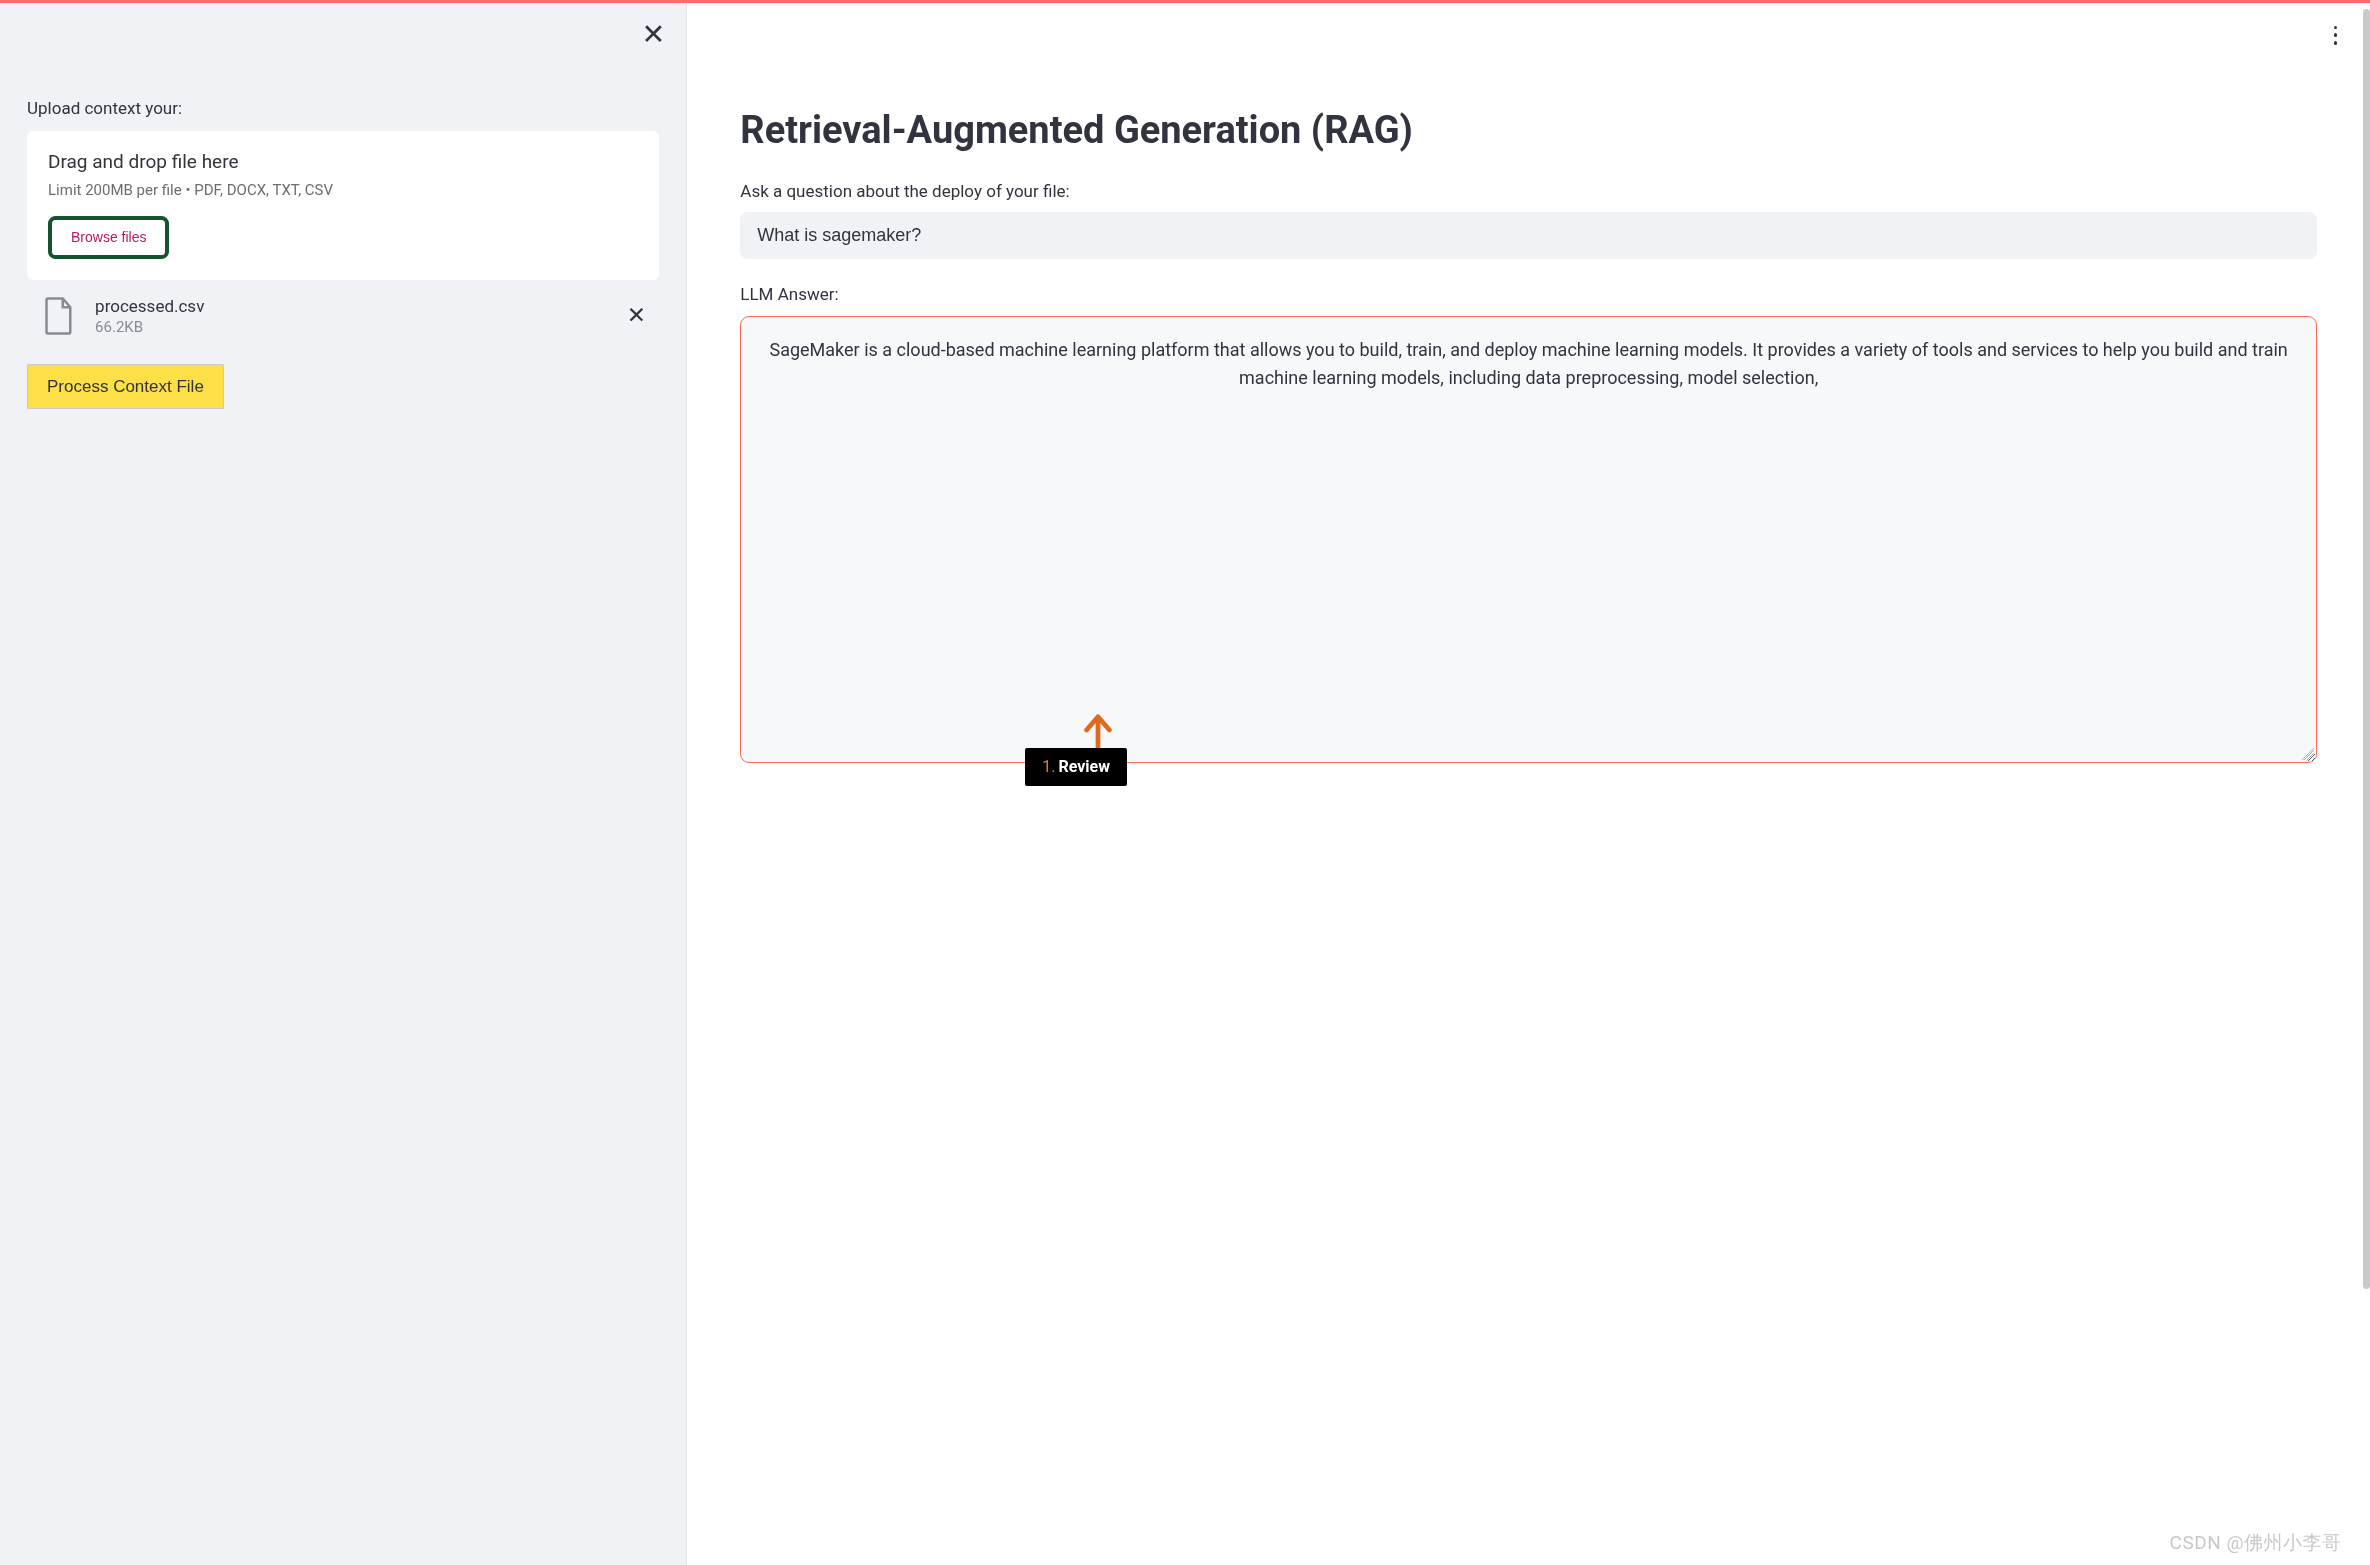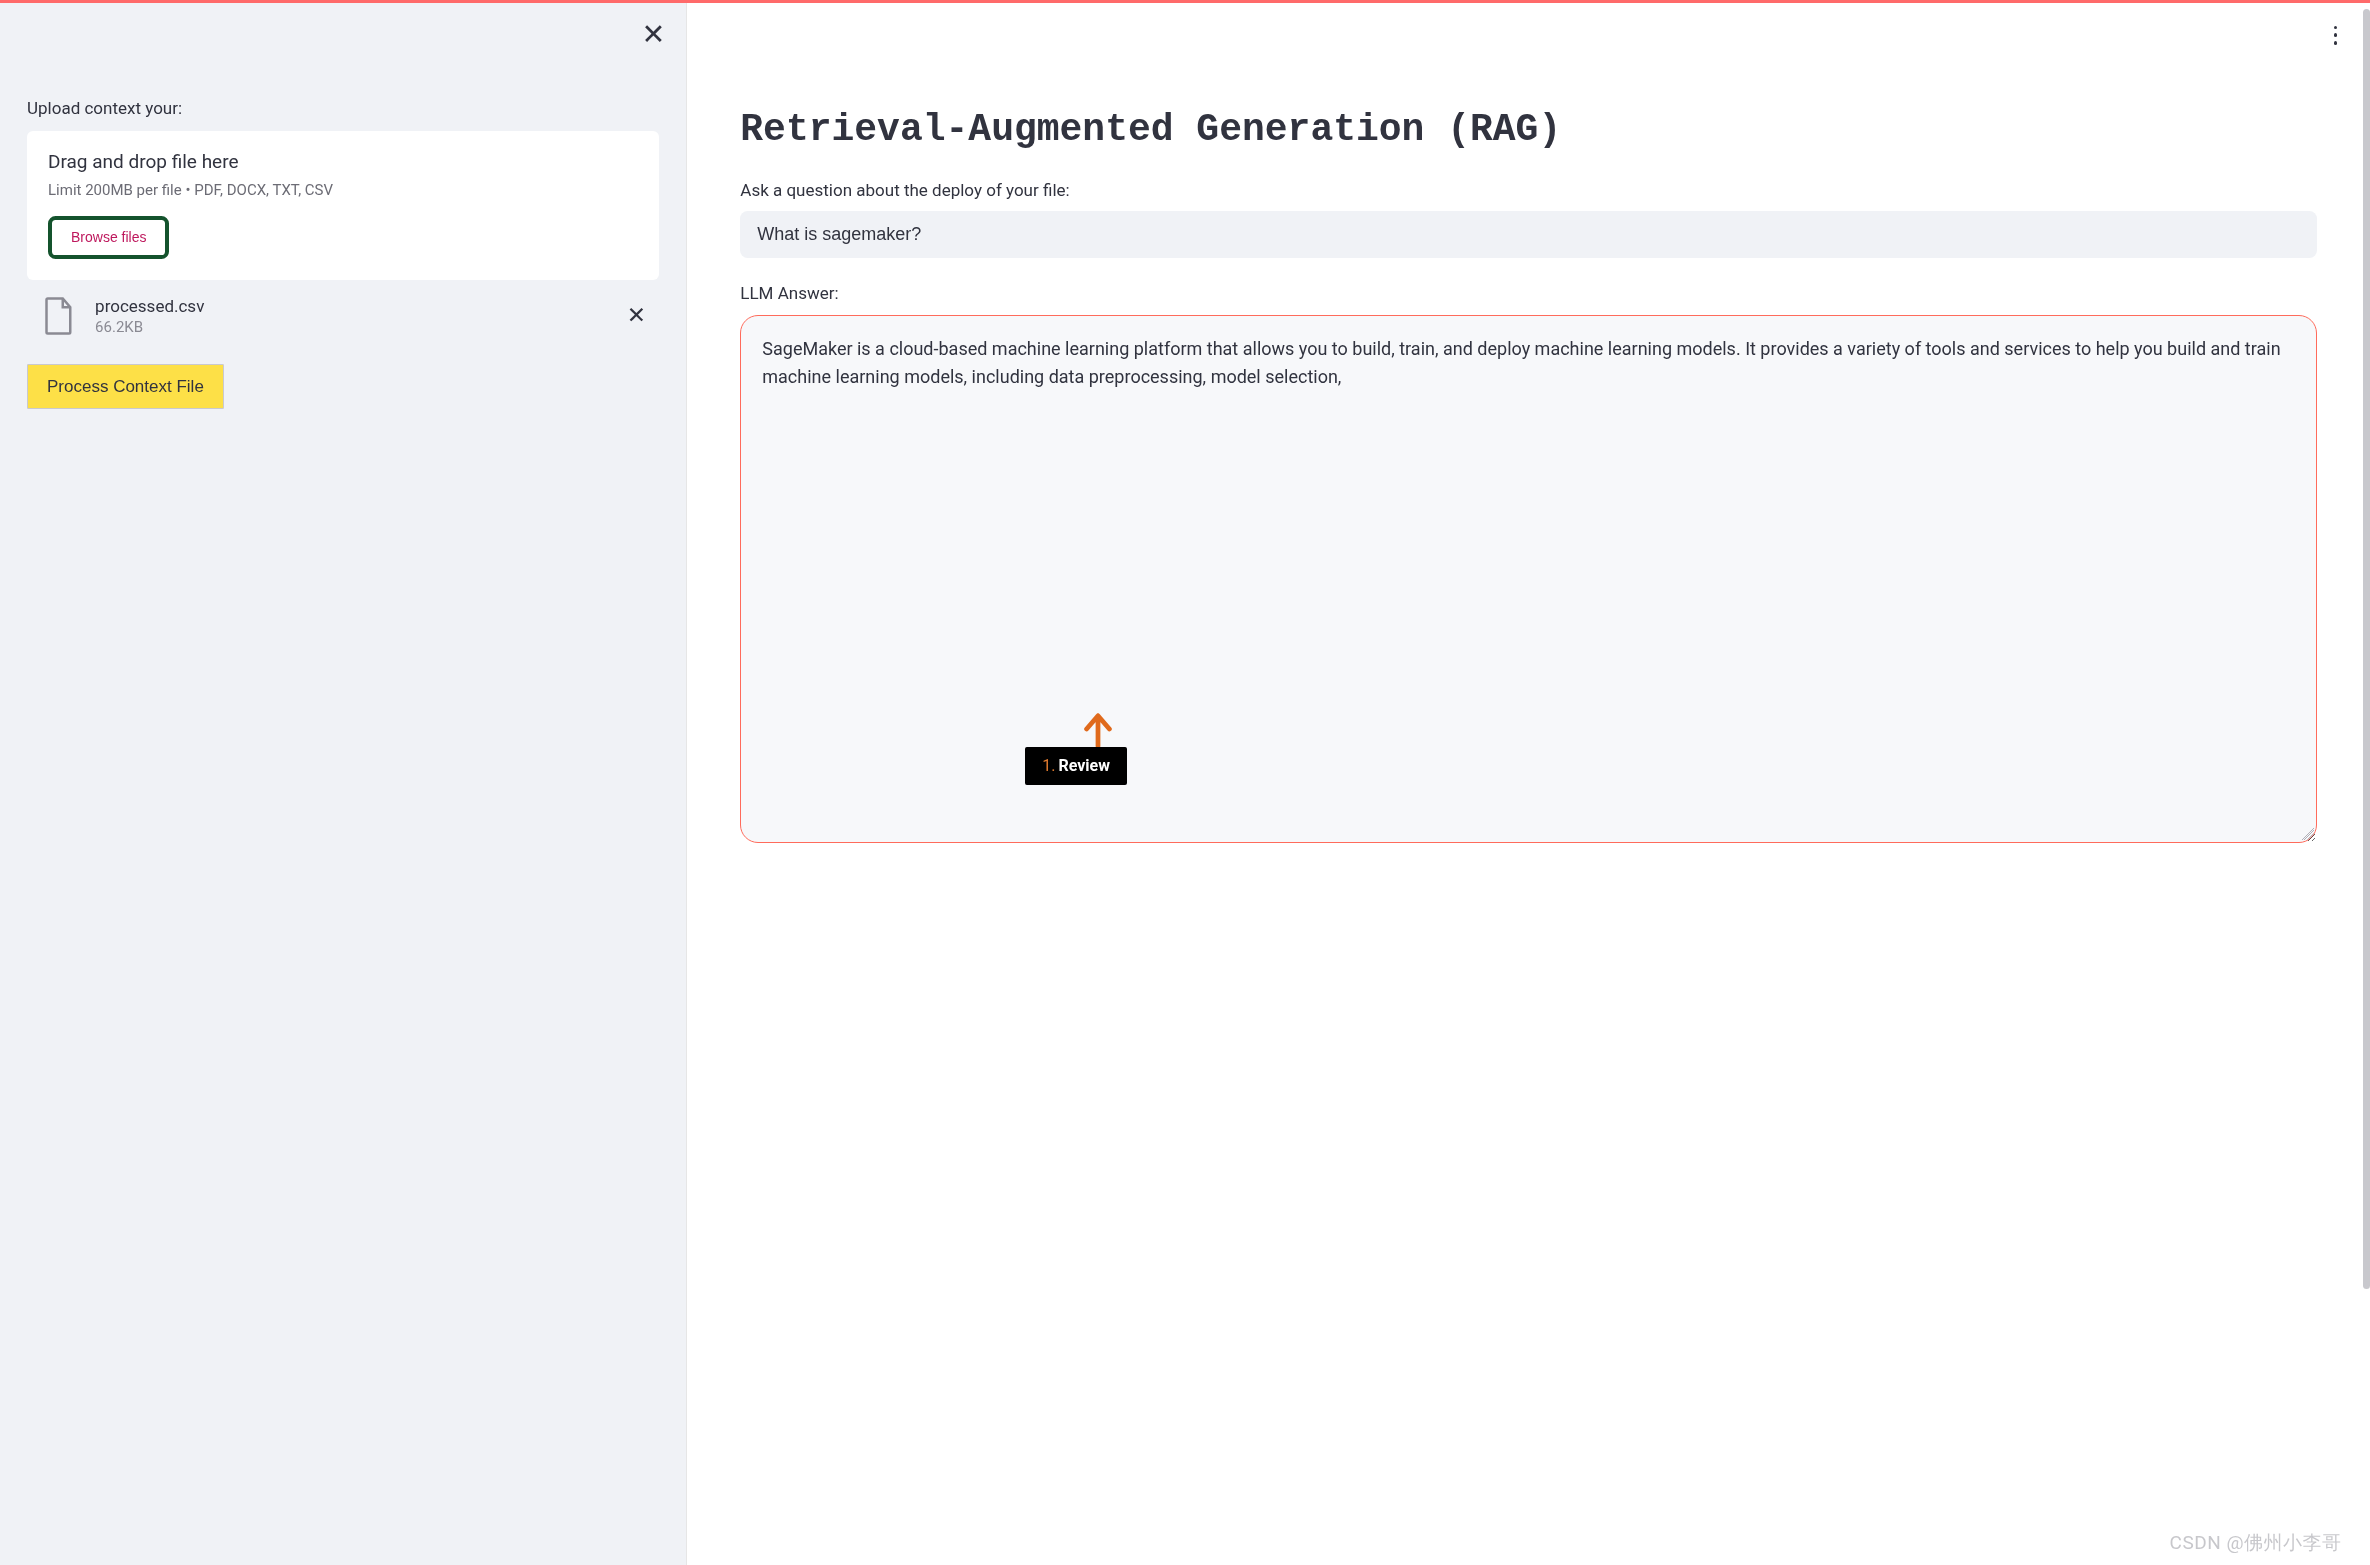--- a/index.html
+++ b/index.html
@@ -123,21 +123,20 @@
   }
   .kebab span {
     width: 3.8px; height: 3.8px; background: #31333f; border-radius: 50%;
   }
   .page-title {
     font-size: 38px;
     font-weight: 700;
     color: #31333f;
     margin-top: 105px;
     margin-bottom: 28.5px;
-    font-family: Liberation Mono, monospace;
   }
   .prompt-label {
     font-size: 17px;
     color: #31333f;
     margin-bottom: 11.4px;
   }
   .text-input {
     width: 100%;
     background: #f0f2f6;
     border: none;
@@ -147,31 +146,32 @@
     color: #31333f;
     margin-bottom: 25px;
   }
   .answer-label {
     font-size: 17px;
     color: #31333f;
     margin-bottom: 11.4px;
   }
   .answer-box {
     width: 100%;
-    height: 528px;
+    height: 447px;
     background: #f7f8fa;
     border: 1.9px solid #ff6b5b;
-    border-radius: 18px;
+    border-radius: 9px;
     padding: 19px 21px;
     font-size: 18px;
     line-height: 1.55;
     color: #31333f;
     resize: both;
     overflow: auto;
     position: relative;
+    text-align: center;
   }
   .answer-box::after {
     content: "";
     position: absolute;
     right: 1.9px; bottom: 1.9px;
     width: 13.3px; height: 13.3px;
     background:
       linear-gradient(135deg, transparent 50%, #b0b0b8 50%, #b0b0b8 55%, transparent 55%),
       linear-gradient(135deg, transparent 60%, #b0b0b8 60%, #b0b0b8 65%, transparent 65%),
       linear-gradient(135deg, transparent 70%, #b0b0b8 70%, #b0b0b8 75%, transparent 75%);

